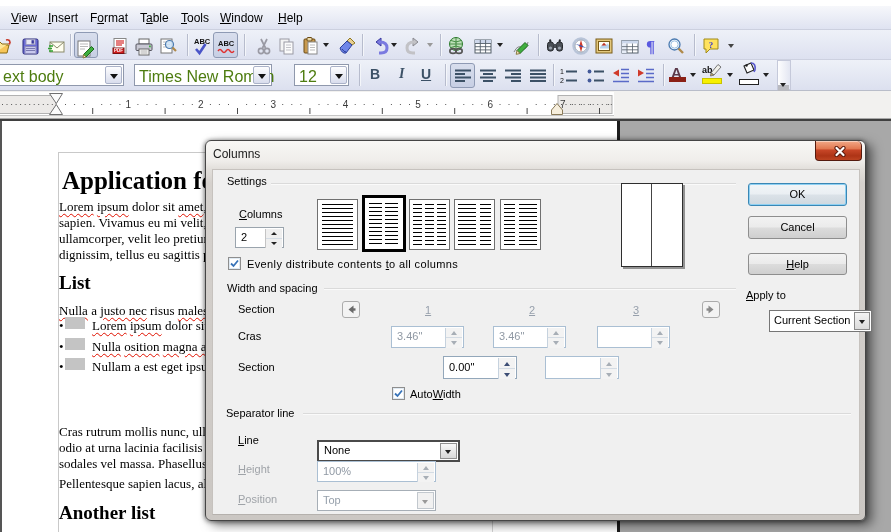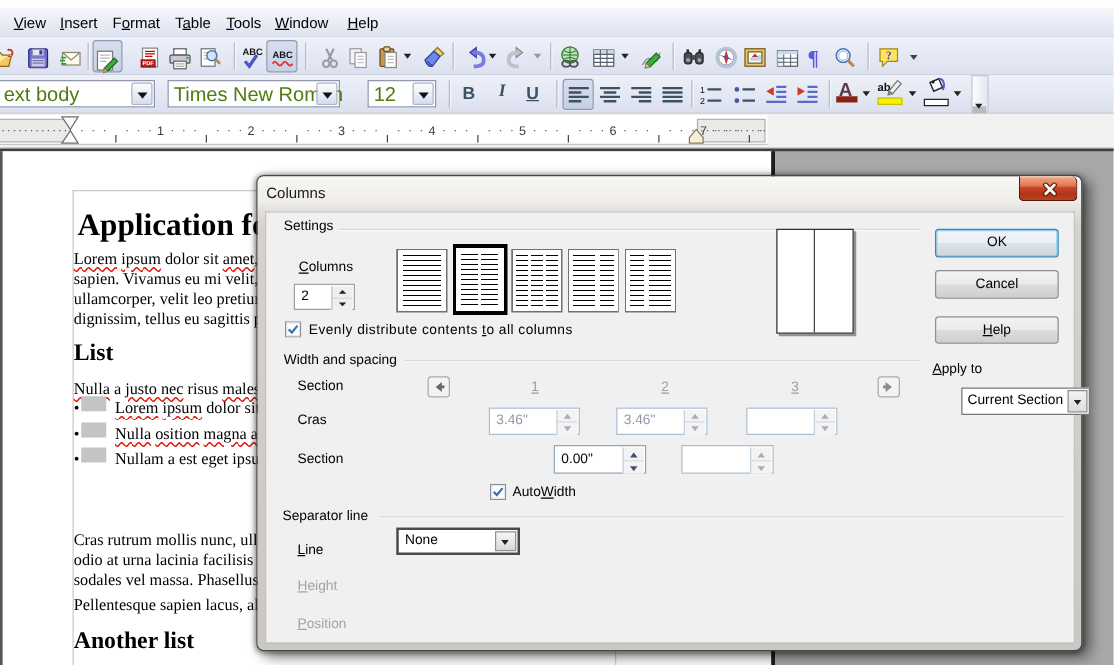--- a/index.html
+++ b/index.html
@@ -659,28 +659,45 @@
       </div>
 <svg class="cb" style="left:186px;top:246px" viewBox="0 0 13 13">
         <rect x="0.5" y="0.5" width="12" height="12" fill="#fff" stroke="#8e8e8e"></rect>
         <rect x="1.5" y="1.5" width="10" height="10" fill="none" stroke="#dfe9f2"></rect>
         <path d="M3 6.5 L5.5 9 L10 3.5" fill="none" stroke="#3873b8" stroke-width="1.8"></path>
       </svg>
 <span class="lbl" style="left:204px;top:247px">Auto<u>W</u>idth</span>
 <span class="lbl" style="left:20px;top:266px">Separator line</span>
 <div class="grule" style="left:97px;top:272px;width:548px"></div>
 <span class="lbl" style="left:32px;top:293px"><u>L</u>ine</span>
-<div class="abs" style="left:111px;top:281px;width:99px;height:22px;background:#fff;border:2px solid #4a4a4a">
+<div class="abs" style="left:111px;top:299px;width:143px;height:22px;background:#fff;border:2px solid #4a4a4a">
  <span class="abs" style="left:5px;top:2px;font-size:11px">None</span>
  <span class="abs" style="right:1px;top:1px;width:17px;height:16px;background:linear-gradient(#f8f8f8,#d8d8d8);border:1px solid #909090">
           <i class="dd" style="left:4px;top:6px"></i>
         </span>
       </div>
 <span class="glbl" style="left:32px;top:322px"><u>H</u>eight</span>
+<div class="field" style="left:111px;top:320px;width:119px;height:21px">
+        <span class="ftx dis">100%</span>
+ <span class="spinner" style="height:19px">
+          <span class="up">
+            <i class="tri dis u"></i>
+          </span>
+          <span class="dn">
+            <i class="tri dis d"></i>
+          </span>
+        </span>
+      </div>
 <span class="glbl" style="left:32px;top:352px"><u>P</u>osition</span>
+<div class="abs" style="left:111px;top:349px;width:119px;height:21px;background:#fff;border:1px solid #a6aeb6">
+ <span class="abs" style="left:5px;top:3px;font-size:11px;color:#96a0ab">Top</span>
+ <span class="abs" style="right:1px;top:1px;width:17px;height:17px;background:#f1f1f1;border:1px solid #c2c8ce">
+          <i class="dd gray" style="left:4px;top:7px"></i>
+        </span>
+      </div>
 <span class="lbl" style="left:540px;top:148px"><u>A</u>pply to</span>
 <div class="abs" style="left:563px;top:169px;width:103px;height:22px;background:#fff;border:1px solid #767676">
  <span class="abs" style="left:4px;top:3px;font-size:11px;white-space:nowrap">Current Section</span>
  <span class="abs" style="right:1px;top:1px;width:16px;height:18px;background:linear-gradient(#f4f4f4,#dcdcdc);border:1px solid #8a8a8a">
           <i class="dd" style="left:3.5px;top:7px"></i>
         </span>
       </div>
 <div class="abs" style="left:415px;top:42px;width:62px;height:84px;background:#fff;border:1px solid #2e2e2e;box-shadow:2px 2px 0 rgba(70,70,70,.55)">
  <div class="abs" style="left:29px;top:0;width:1px;height:82px;background:#444"></div>
       </div>

